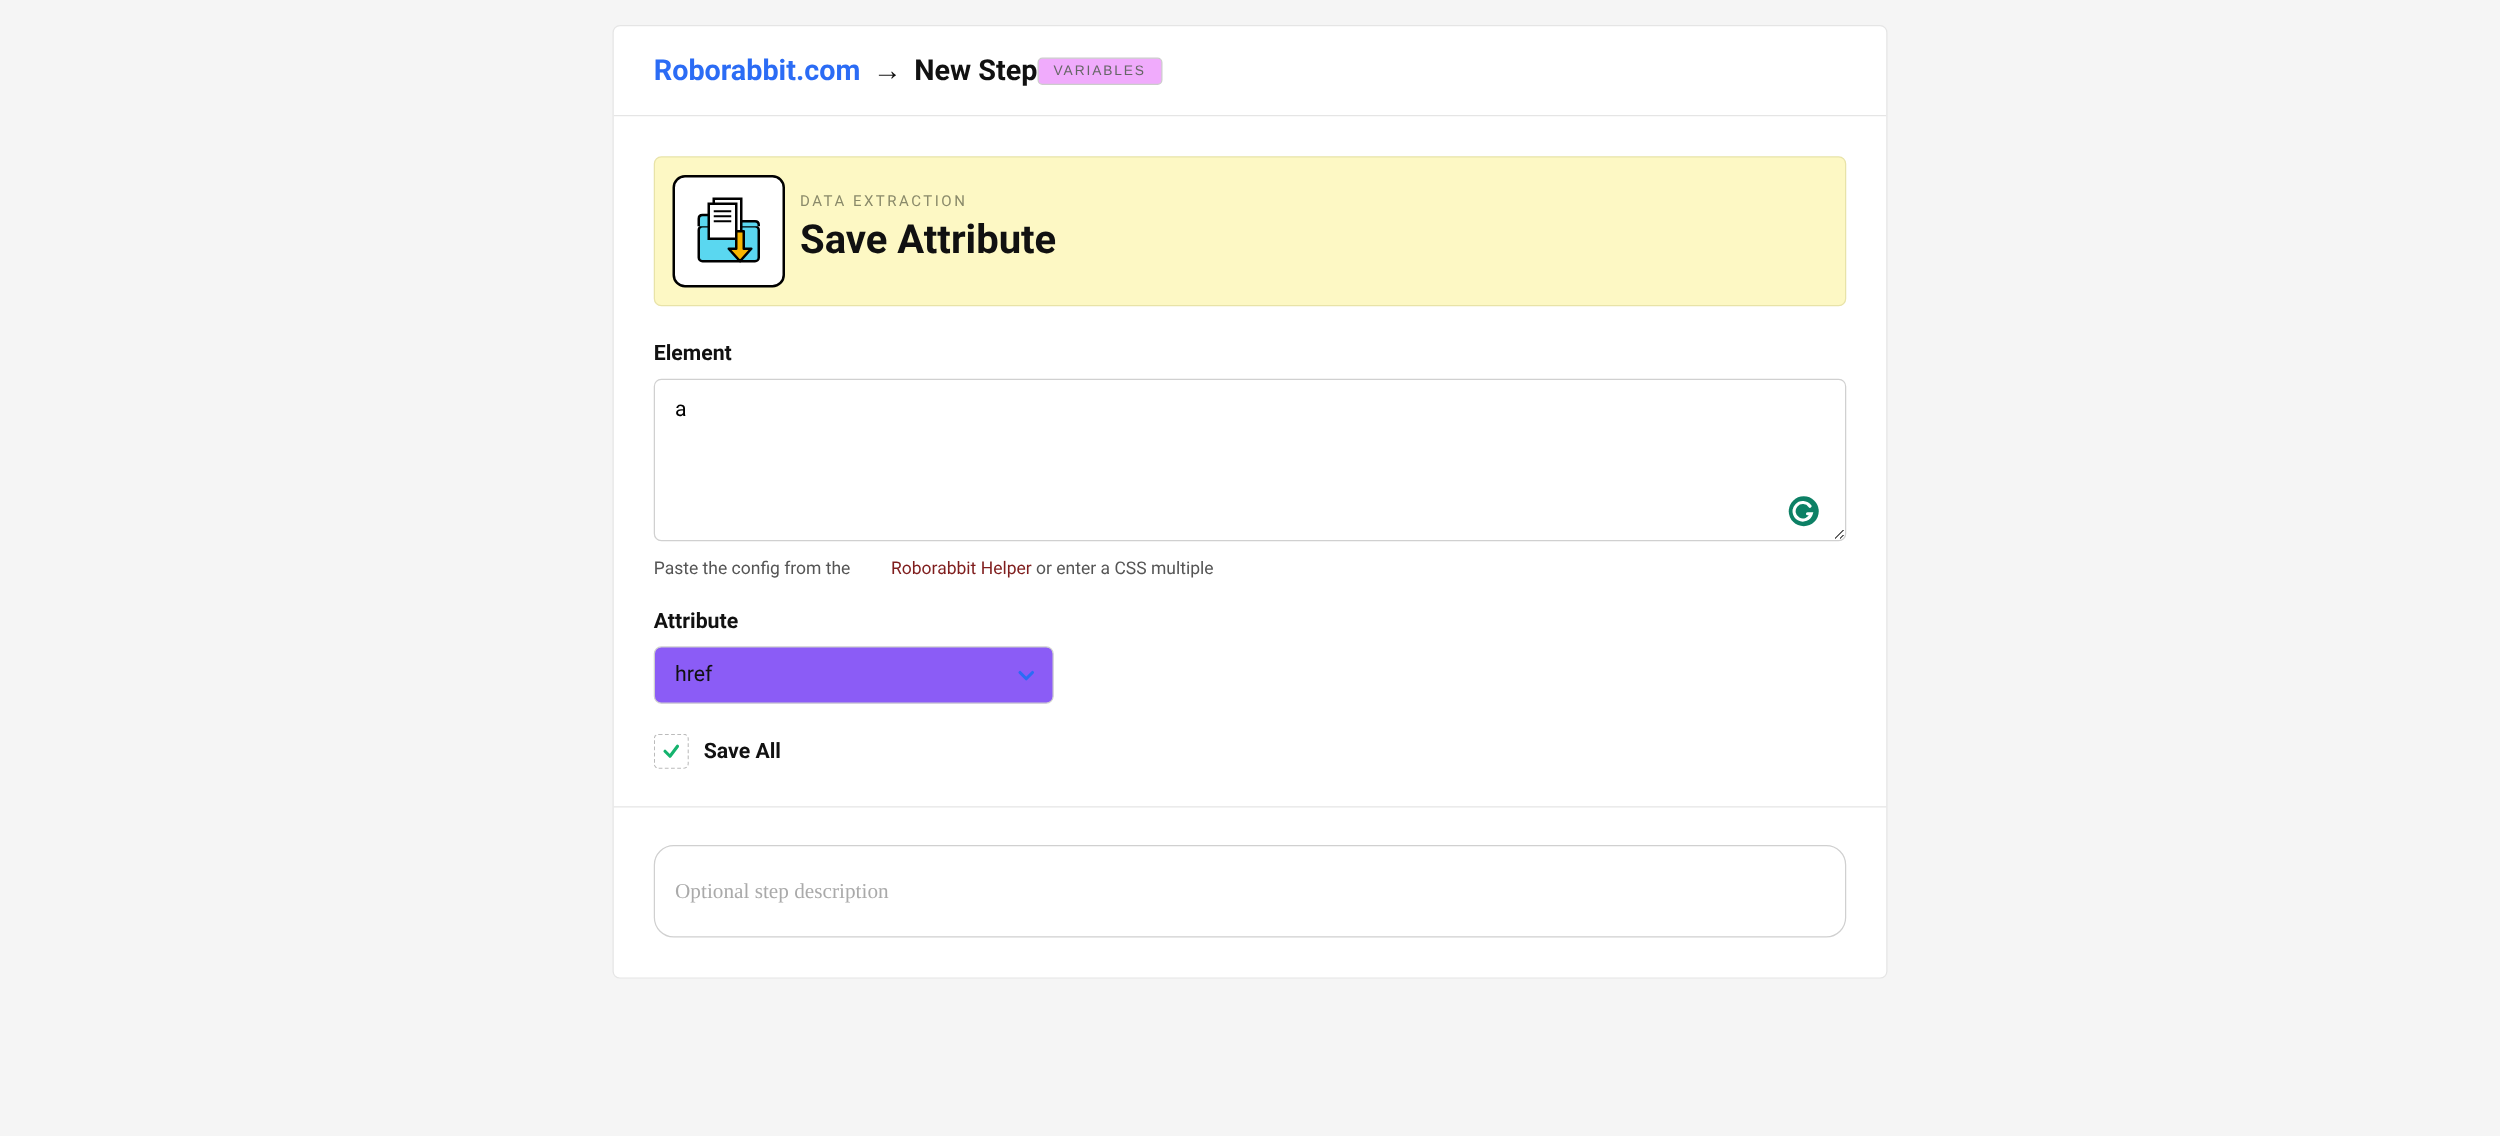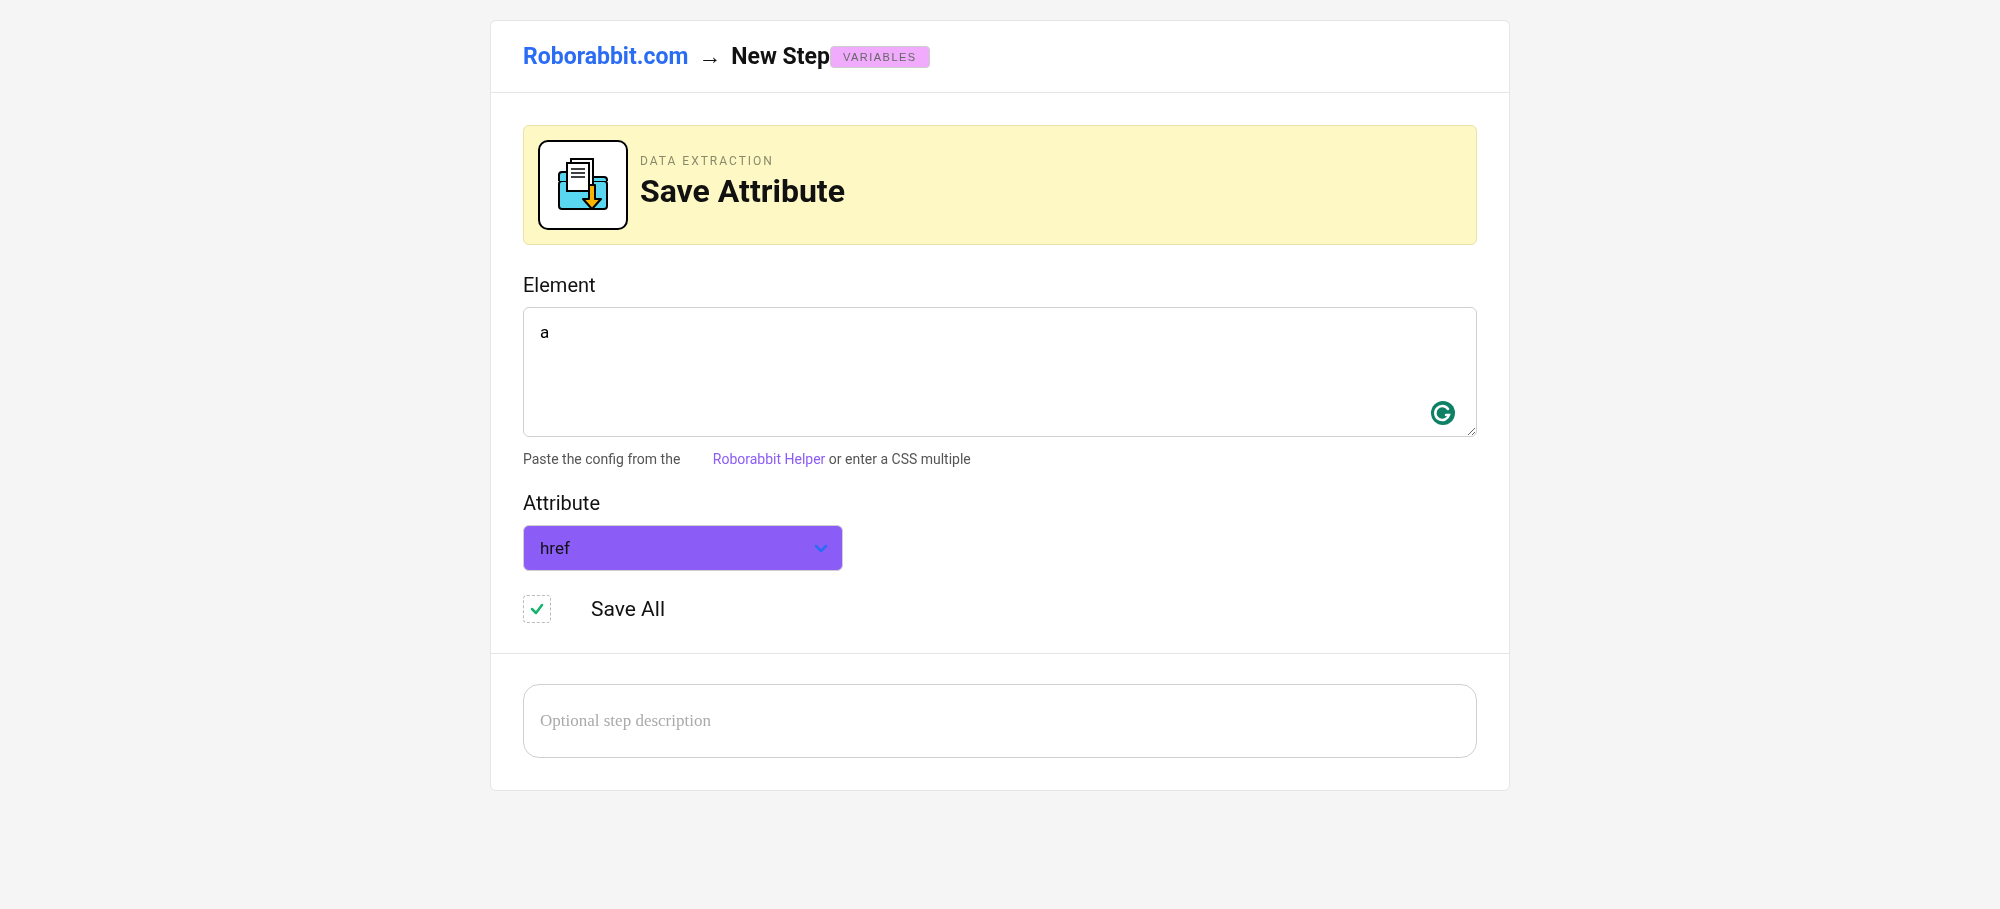--- a/index.html
+++ b/index.html
@@ -71,22 +71,22 @@
     }
     .step-meta h2 {
       font-size: 32px;
       font-weight: 700;
       margin-bottom: 6px;
     }
     .step-meta .desc {
       font-size: 17px;
     }
     .field-label {
-      font-size: 20px;
-      font-weight: 400;
+      font-size: 17px;
+      font-weight: 700;
       margin-bottom: 10px;
     }
     .textarea {
       width: 100%;
       min-height: 130px;
       border: 1px solid #d0d0d0;
       border-radius: 6px;
       padding: 14px 16px;
       font-size: 17px;
       font-family: inherit;
@@ -100,21 +100,21 @@
       bottom: 14px;
       width: 28px; height: 28px;
       pointer-events: none;
     }
     .helper-text {
       font-size: 14px;
       color: #555;
       margin-top: 10px;
       margin-bottom: 24px;
     }
-    .helper-text a { color: #8b5cf6; text-decoration: none; padding-left: 29px; }
+    .helper-text a { color: #7f1d1d; text-decoration: none; padding-left: 29px; }
     .select-wrap { position: relative; width: 320px; margin-bottom: 24px; }
     .select {
       width: 100%;
       border: 1px solid #d0d0d0;
       border-radius: 6px;
       padding: 12px 16px;
       font-size: 17px;
       background: #8b5cf6;
       appearance: none;
       cursor: pointer;
@@ -135,21 +135,21 @@
     }
     .checkbox {
       width: 28px; height: 28px;
       border: 1px dashed #bbb;
       border-radius: 4px;
       display: flex; align-items: center; justify-content: center;
       cursor: pointer;
       background: #fff;
     }
     .checkbox svg { stroke: #15b36e; }
-    .checkbox-label { font-size: 21px; font-weight: 400; margin-left: 28px; }
+    .checkbox-label { font-size: 17px; font-weight: 700; }
     .divider {
       border: none;
       border-top: 1px solid #e5e5e5;
       margin: 30px -32px 30px -32px;
     }
     .desc-input {
       width: 100%;
       border: 1px solid #d0d0d0;
       border-radius: 16px;
       padding: 26px 16px;

